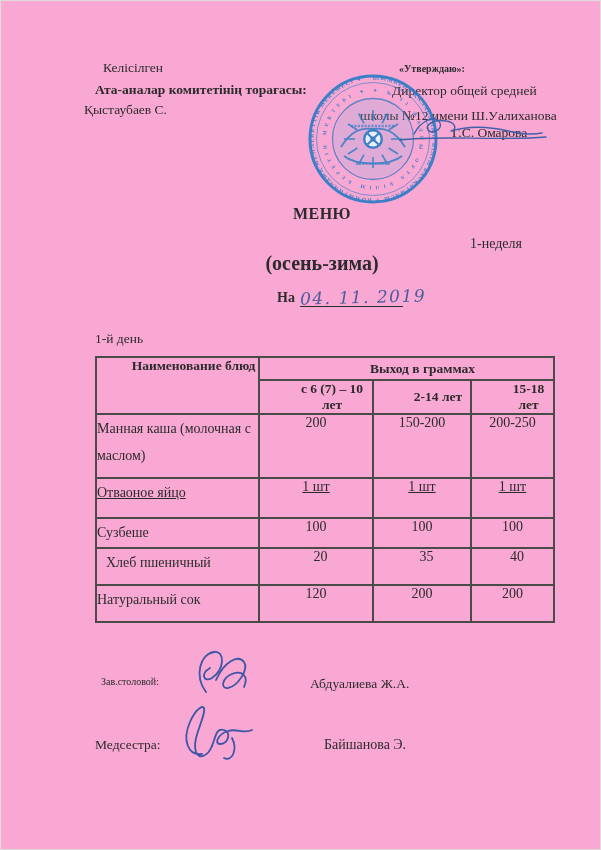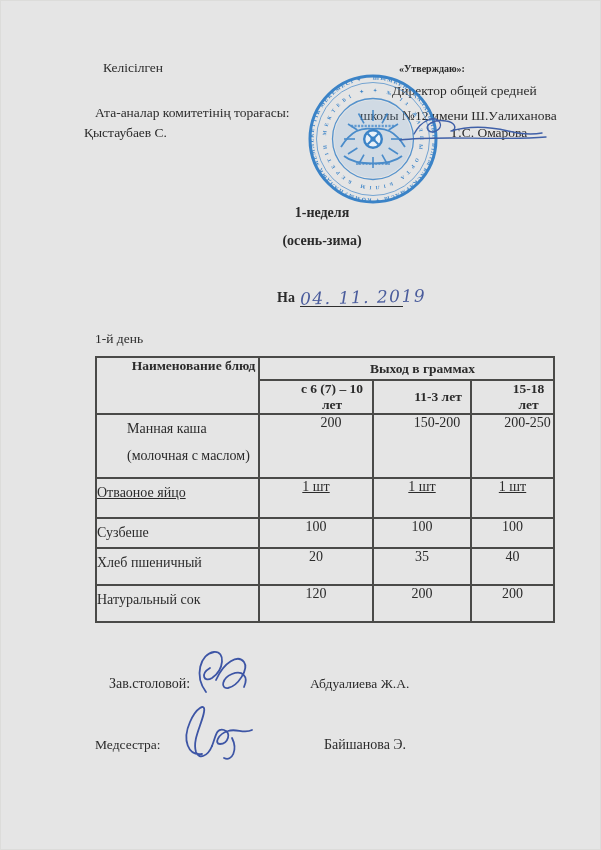--- a/index.html
+++ b/index.html
@@ -1,43 +1,43 @@
 <!DOCTYPE html>
 <html><head>
 <meta charset="utf-8">
 <style>
   html,body{margin:0;padding:0;background:#ffffff;}
   .page{
     position:relative;width:601px;height:850px;overflow:hidden;
-    background:#e5e5e5;
+    background:#f9a8d4;
     font-family:"Liberation Serif", serif;
     color:#2b2b2b;
   }
   .scan-edge{position:absolute;inset:0;border:1px solid #dcdcda;pointer-events:none;}
 
   
   .left-block{position:absolute;left:84px;top:60px;width:230px;font-size:13.5px;line-height:1.25;}
   .lb-agreed{margin-left:19px;}
-  .lb-committee{margin-top:28px;margin-left:11px;}
+  .lb-committee{margin-top:5px;margin-left:11px;font-weight:bold;}
   .lb-head{margin-top:3px;}
 
   .rb-approve{position:absolute;left:399px;top:63px;font-weight:bold;font-size:10px;}
   .rb-dir1{position:absolute;left:392px;top:83px;font-size:13.5px;}
   .rb-dir2{position:absolute;left:360px;top:108px;font-size:13.5px;}
   .rb-name{position:absolute;left:452px;top:125px;font-size:13.5px;}
 
   .stamp{position:absolute;left:306px;top:72px;width:134px;height:134px;opacity:0.93;}
 
   .director-signature{position:absolute;left:396px;top:110px;width:156px;height:42px;}
 
   
   .title-block{position:absolute;left:122px;top:205px;width:400px;text-align:center;}
   .t-menu{font-size:16px;font-weight:bold;letter-spacing:0.5px;}
-  .t-week{font-size:14px;font-weight:bold;}
-  .t-season{margin-top:12px;font-size:14px;font-weight:bold;}
+  .t-week{margin-top:13px;font-size:14px;font-weight:normal;text-align:right;}
+  .t-season{font-size:20px;font-weight:bold;}
 
   .date-line{position:absolute;left:277px;top:286px;font-size:14px;font-weight:bold;white-space:nowrap;}
   .date-underline{
     display:inline-block;width:103px;margin-left:5px;
     border-bottom:1.4px solid #2e2e2e;text-align:center;vertical-align:baseline;
   }
   .date-hand{
     display:inline-block;
     font-family:"DejaVu Serif", serif;font-style:italic;font-weight:normal;
     font-size:17px;letter-spacing:1.5px;color:#4a5c9c;
@@ -58,28 +58,28 @@
   }
   .menu-table th{font-weight:bold;font-size:13.5px;padding-left:32px;}
   .th-dish{vertical-align:top;padding-top:3px;height:21px;}
   .th-output{height:21px;}
   .th-age{height:20px;border-radius:10px;}
   .dish-cell{
     text-align:left;vertical-align:top;
     padding:7px 6px 4px 8px;line-height:1.95;font-size:14px;
   }
   .val-cell{text-align:center;vertical-align:top;padding-top:8px;font-size:14px;}
-  .row-1 td{height:62px;padding-left:30px;}
+  .row-1 td{height:62px;}
   .row-2 td{height:38px;text-decoration:underline;}
   .row-3 td{height:28px;}
-  .row-4 td{height:35px;}
+  .row-4 td{height:35px;padding-left:9px;}
   .row-5 td{height:35px;margin-top:17px;}
 
   
-  .f-role1{position:absolute;left:109px;top:676px;font-size:14px;}
+  .f-role1{position:absolute;left:101px;top:676px;font-size:10px;}
   .f-name1{position:absolute;left:310px;top:676px;font-size:13.5px;}
   .f-role2{position:absolute;left:95px;top:737px;font-size:13.5px;}
   .f-name2{position:absolute;left:324px;top:737px;font-size:14px;}
   .sig1{position:absolute;left:186px;top:646px;width:78px;height:58px;}
   .sig2{position:absolute;left:172px;top:698px;width:98px;height:70px;}
 </style>
 </head>
 <body>
 
 <div class="page">
@@ -143,20 +143,21 @@
 
   <svg class="director-signature" viewBox="0 0 156 42">
     <g fill="none" stroke="#4060a8" stroke-width="1.4" stroke-linecap="round">
       <path d="M18,24 C26,9 40,5 44,13 C47,19 36,25 32,20 C28,15 38,9 50,11 C58,12 61,17 57,21"></path>
       <path d="M55,21 C75,15 95,17 112,21 C124,24 136,25 146,23"></path>
       <path d="M4,30 C42,25 100,31 150,27"></path>
     </g>
   </svg>
 
   <div class="title-block">
+    <div class="t-menu">МЕНЮ</div>
     <div class="t-week">1-неделя</div>
     <div class="t-season">(осень-зима)</div>
   </div>
 
   <div class="date-line">
     <span>На</span><span class="date-underline"><span class="date-hand">04. 11. 2019</span></span>
   </div>
 
   <div class="day-label">1-й день</div>
 
@@ -167,21 +168,21 @@
         <col style="width:98px">
         <col style="width:83px">
     </colgroup>
     <tbody>
         <tr>
       <th class="th-dish" rowspan="2">Наименование блюд</th>
       <th class="th-output" colspan="3">Выход в граммах</th>
     </tr>
     <tr>
       <th class="th-age">с 6 (7) – 10 лет</th>
-      <th class="th-age">11-3 лет</th>
+      <th class="th-age">2-14 лет</th>
       <th class="th-age">15-18 лет</th>
     </tr>
     <tr class="row-1">
       <td class="dish-cell">Манная каша (молочная с маслом)</td>
       <td class="val-cell">200</td>
       <td class="val-cell">150-200</td>
       <td class="val-cell">200-250</td>
     </tr>
     <tr class="row-2">
       <td class="dish-cell">Отваоное яйцо</td>

